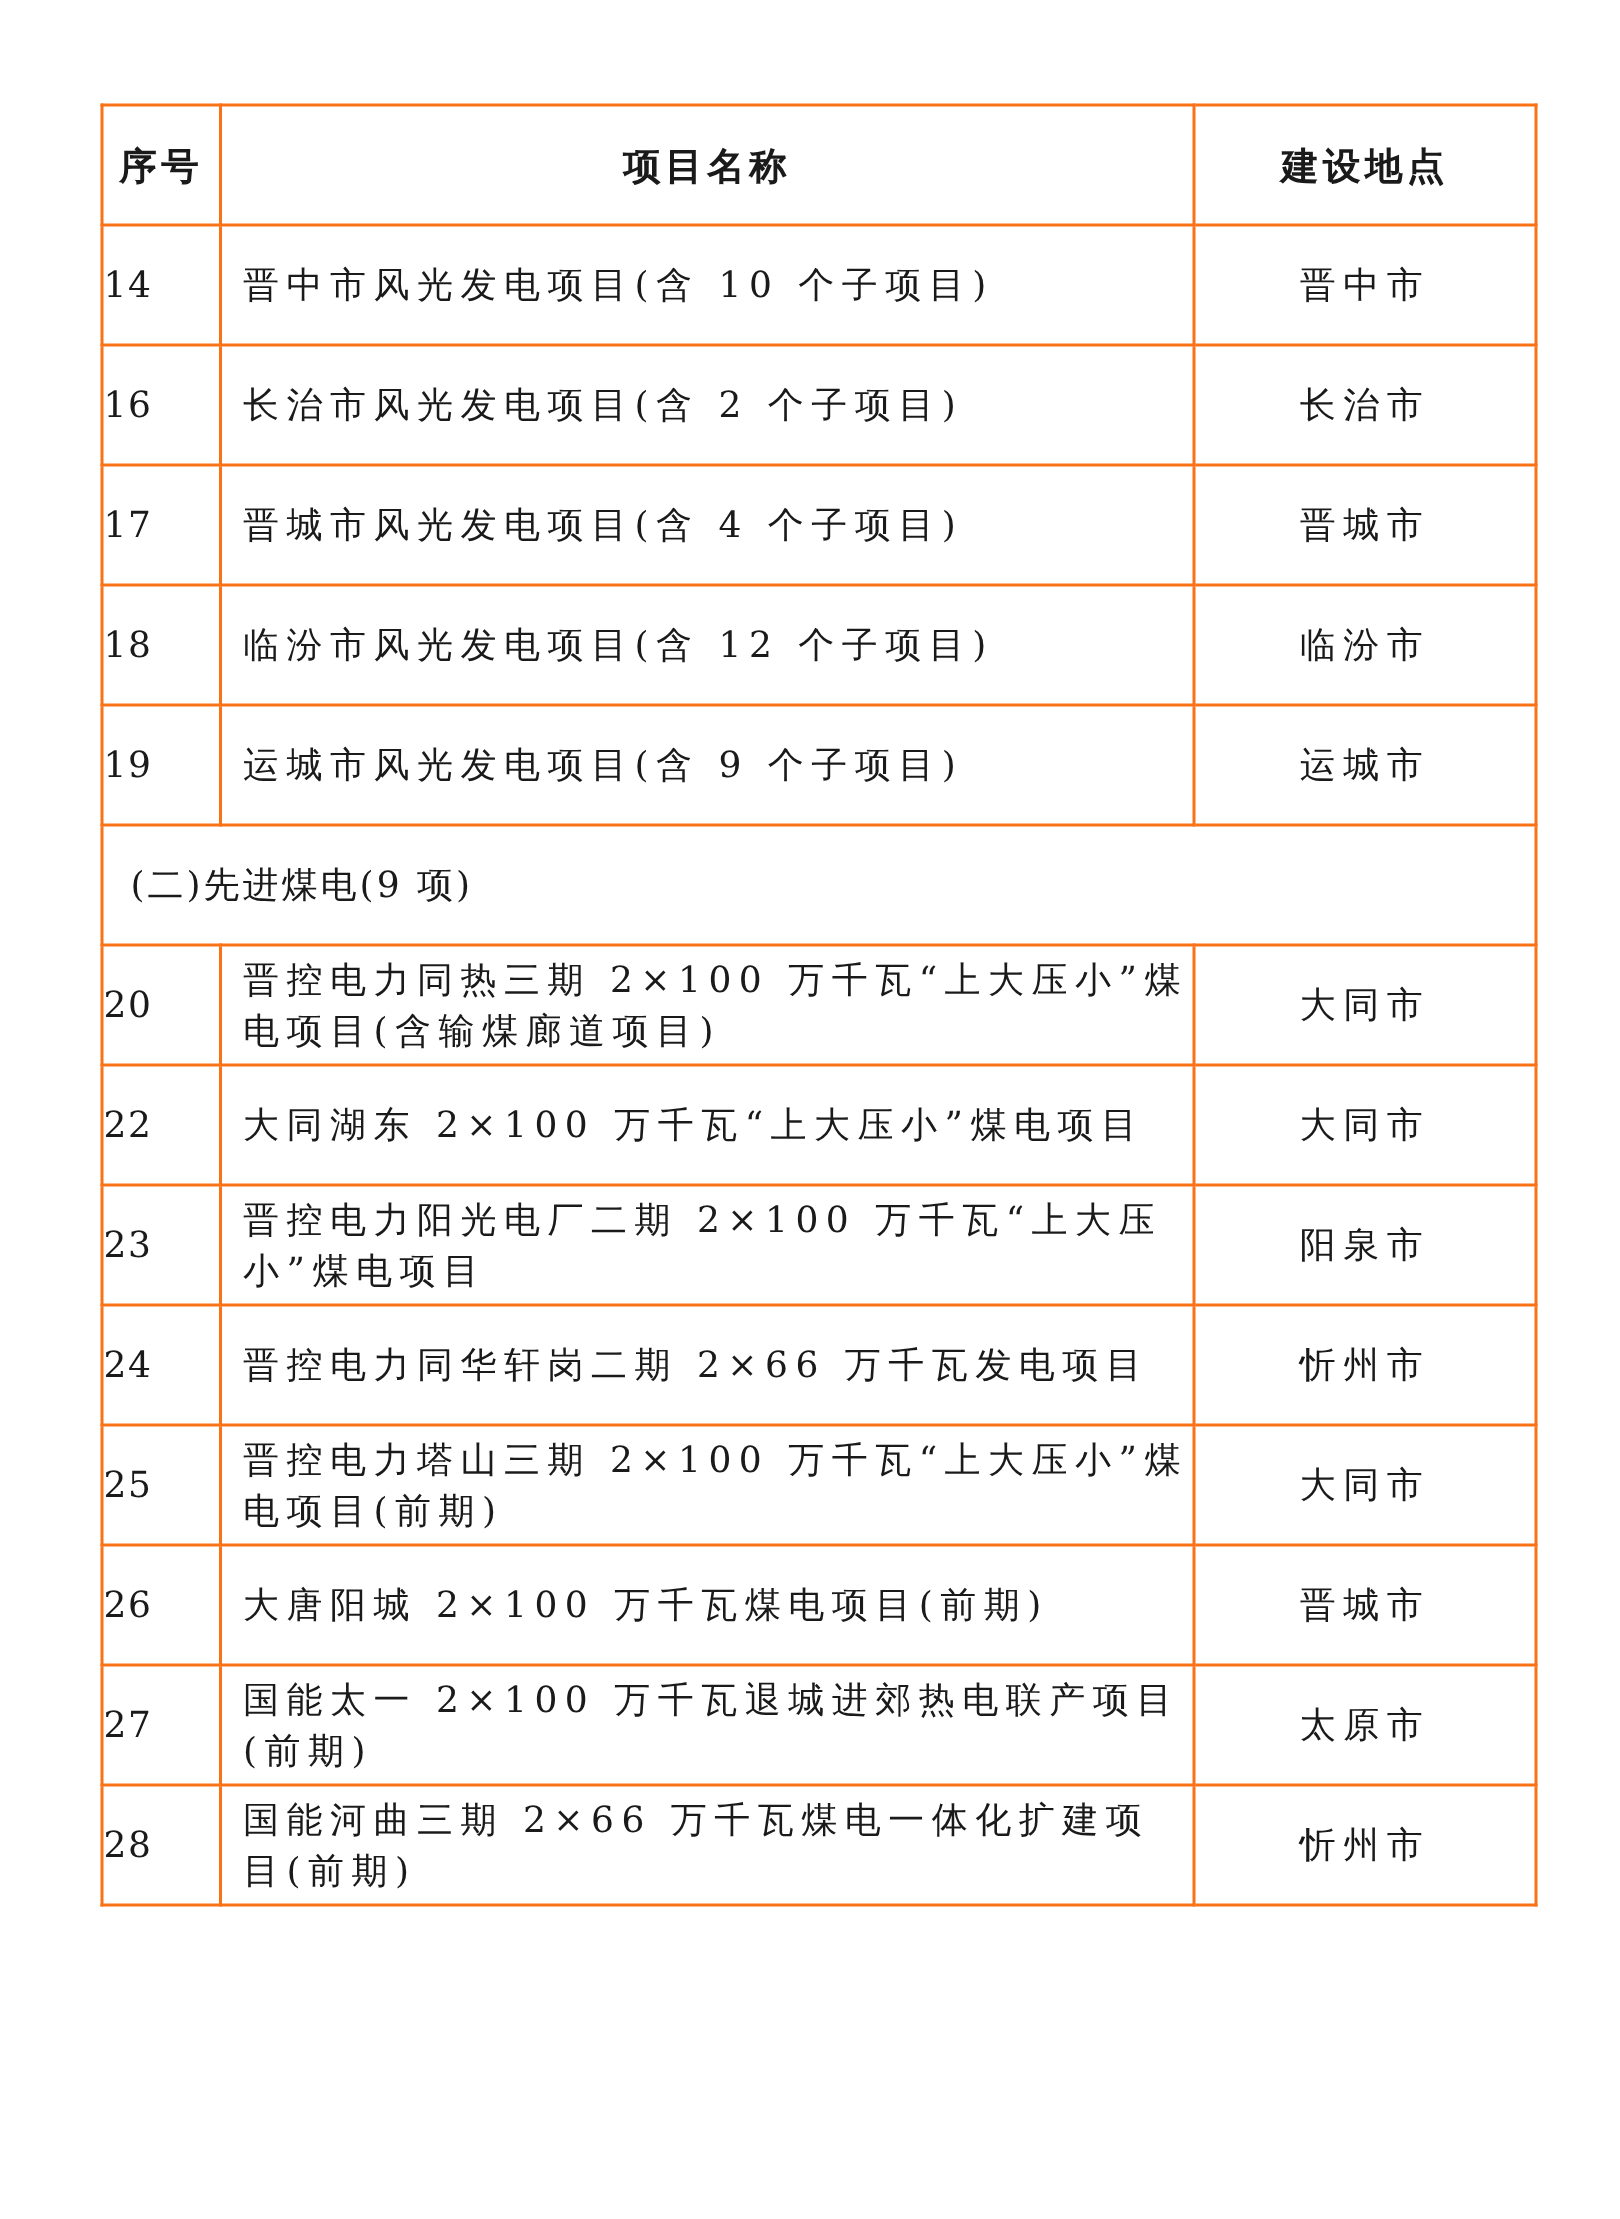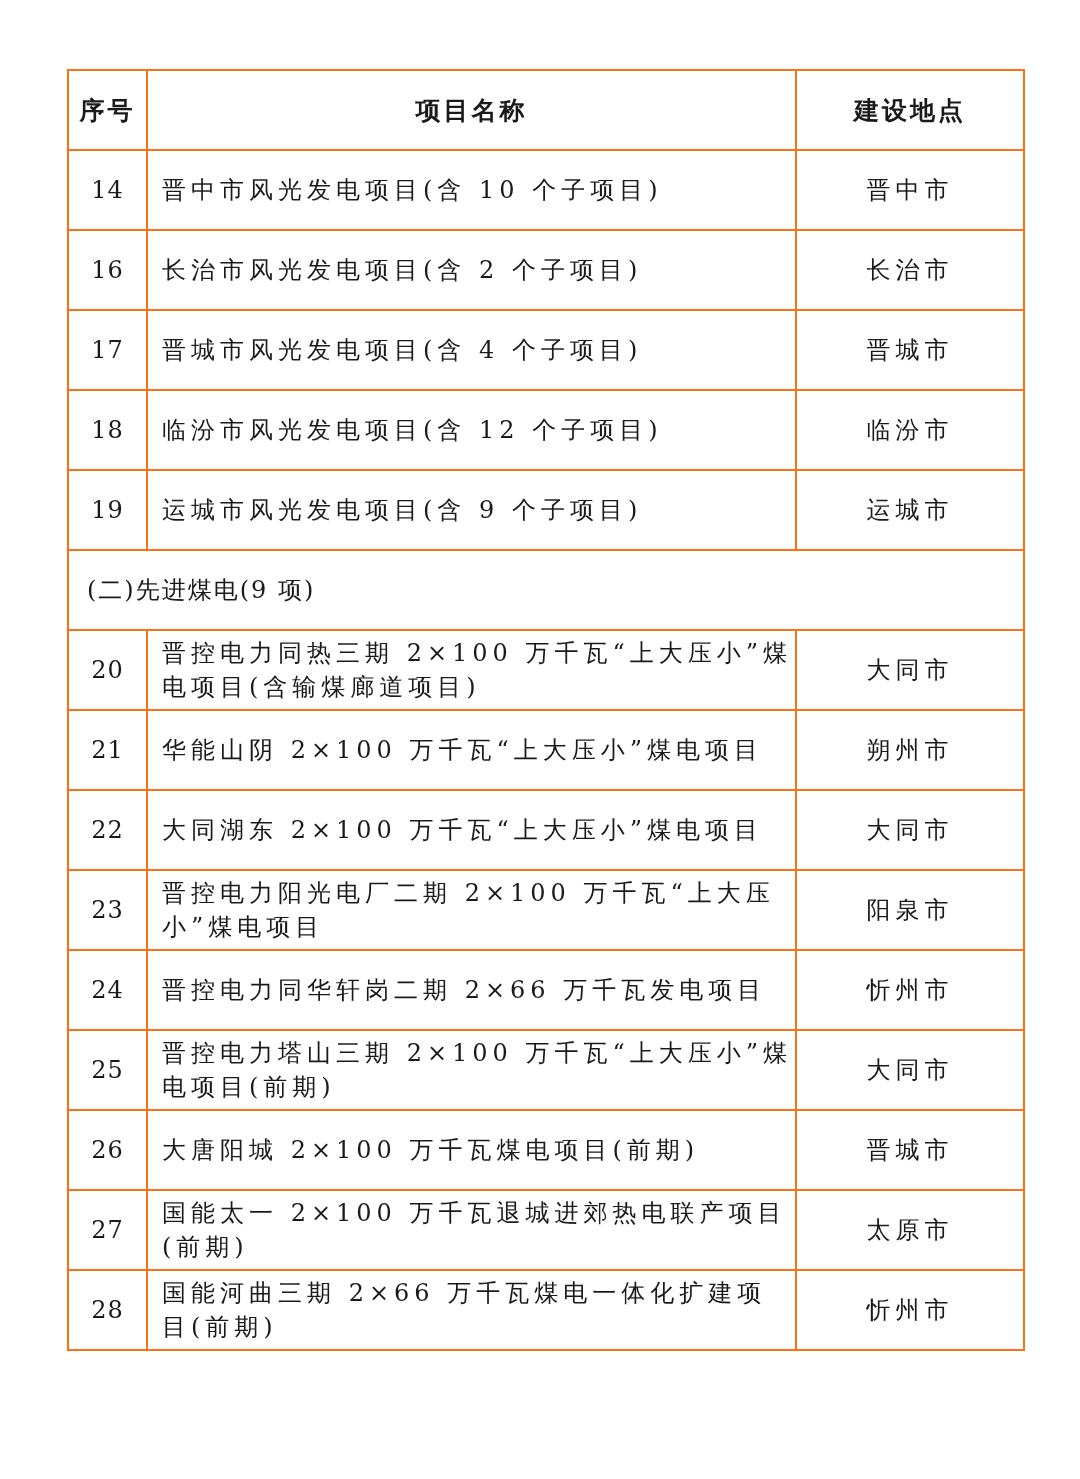--- a/index.html
+++ b/index.html
@@ -1,21 +1,21 @@
 <!DOCTYPE html>
 <html><head>
 <meta charset="utf-8">
 <style>
   html,body{margin:0;padding:0;background:#fff;}
   body{width:1080px;height:1479px;position:relative;font-family:"DejaVu Serif","Liberation Serif",serif;color:#1a1a1a;}
   table{position:absolute;left:67px;top:69px;width:956px;border-collapse:collapse;table-layout:fixed;}
   td,th{border:2px solid #f97316;padding:0;height:78px;font-size:24px;letter-spacing:5px;}
   th{font-family:"DejaVu Sans","Liberation Sans",sans-serif;font-weight:bold;font-size:25px;letter-spacing:3px;text-align:center;}
   col.c1{width:79px;} col.c2{width:649px;} col.c3{width:228px;}
-  .num{text-align:center;letter-spacing:1px;}
+  .num{text-align:left;letter-spacing:1px;}
   .name{text-align:left;padding-left:14px;line-height:34px;}
   .loc{text-align:center;}
   .section td{text-align:left;padding-left:18px;letter-spacing:2px;}
 </style>
 </head>
 <body>
 
 <table>
   <colgroup>
       <col class="c1">
@@ -57,25 +57,20 @@
       </tr>
     <tr class="section">
         <td colspan="3">(二)先进煤电(9 项)</td>
       </tr>
     <tr>
         <td class="num">20</td>
         <td class="name">晋控电力同热三期 2×100 万千瓦“上大压小”煤电项目(含输煤廊道项目)</td>
         <td class="loc">大同市</td>
       </tr>
     <tr>
-        <td class="num">21</td>
-        <td class="name">华能山阴 2×100 万千瓦“上大压小”煤电项目</td>
-        <td class="loc">朔州市</td>
-      </tr>
-    <tr>
         <td class="num">22</td>
         <td class="name">大同湖东 2×100 万千瓦“上大压小”煤电项目</td>
         <td class="loc">大同市</td>
       </tr>
     <tr>
         <td class="num">23</td>
         <td class="name">晋控电力阳光电厂二期 2×100 万千瓦“上大压小”煤电项目</td>
         <td class="loc">阳泉市</td>
       </tr>
     <tr>

